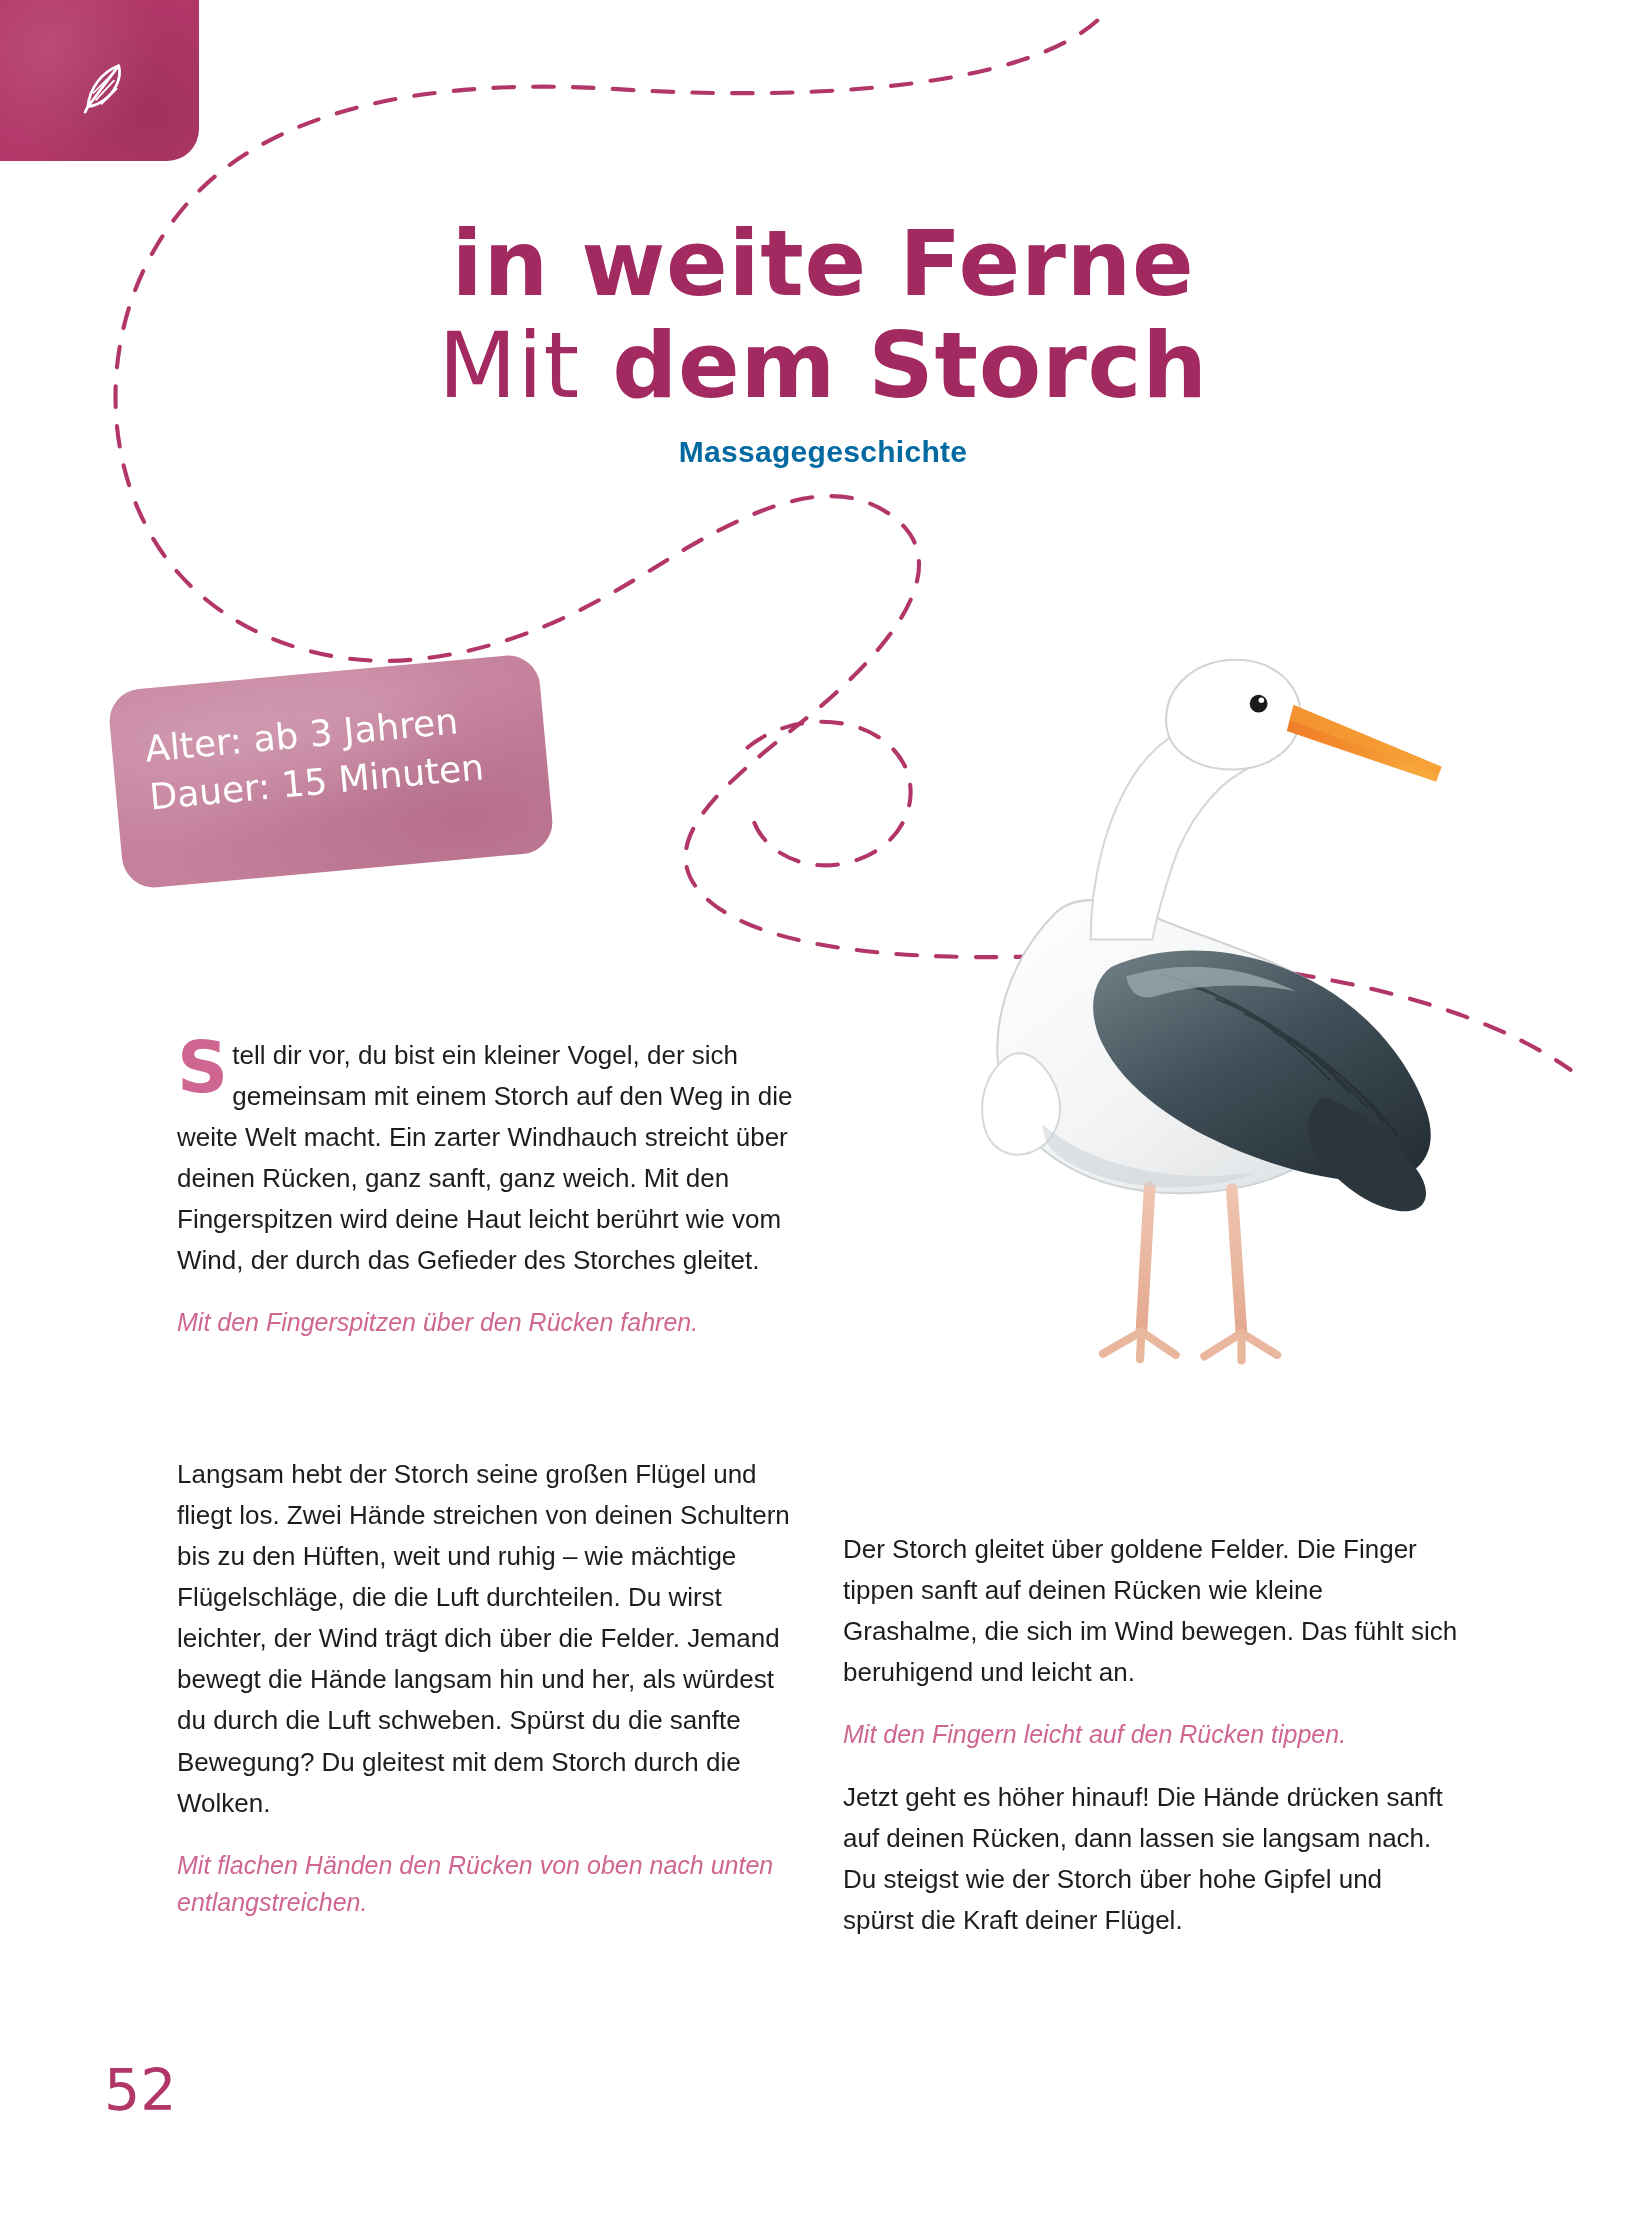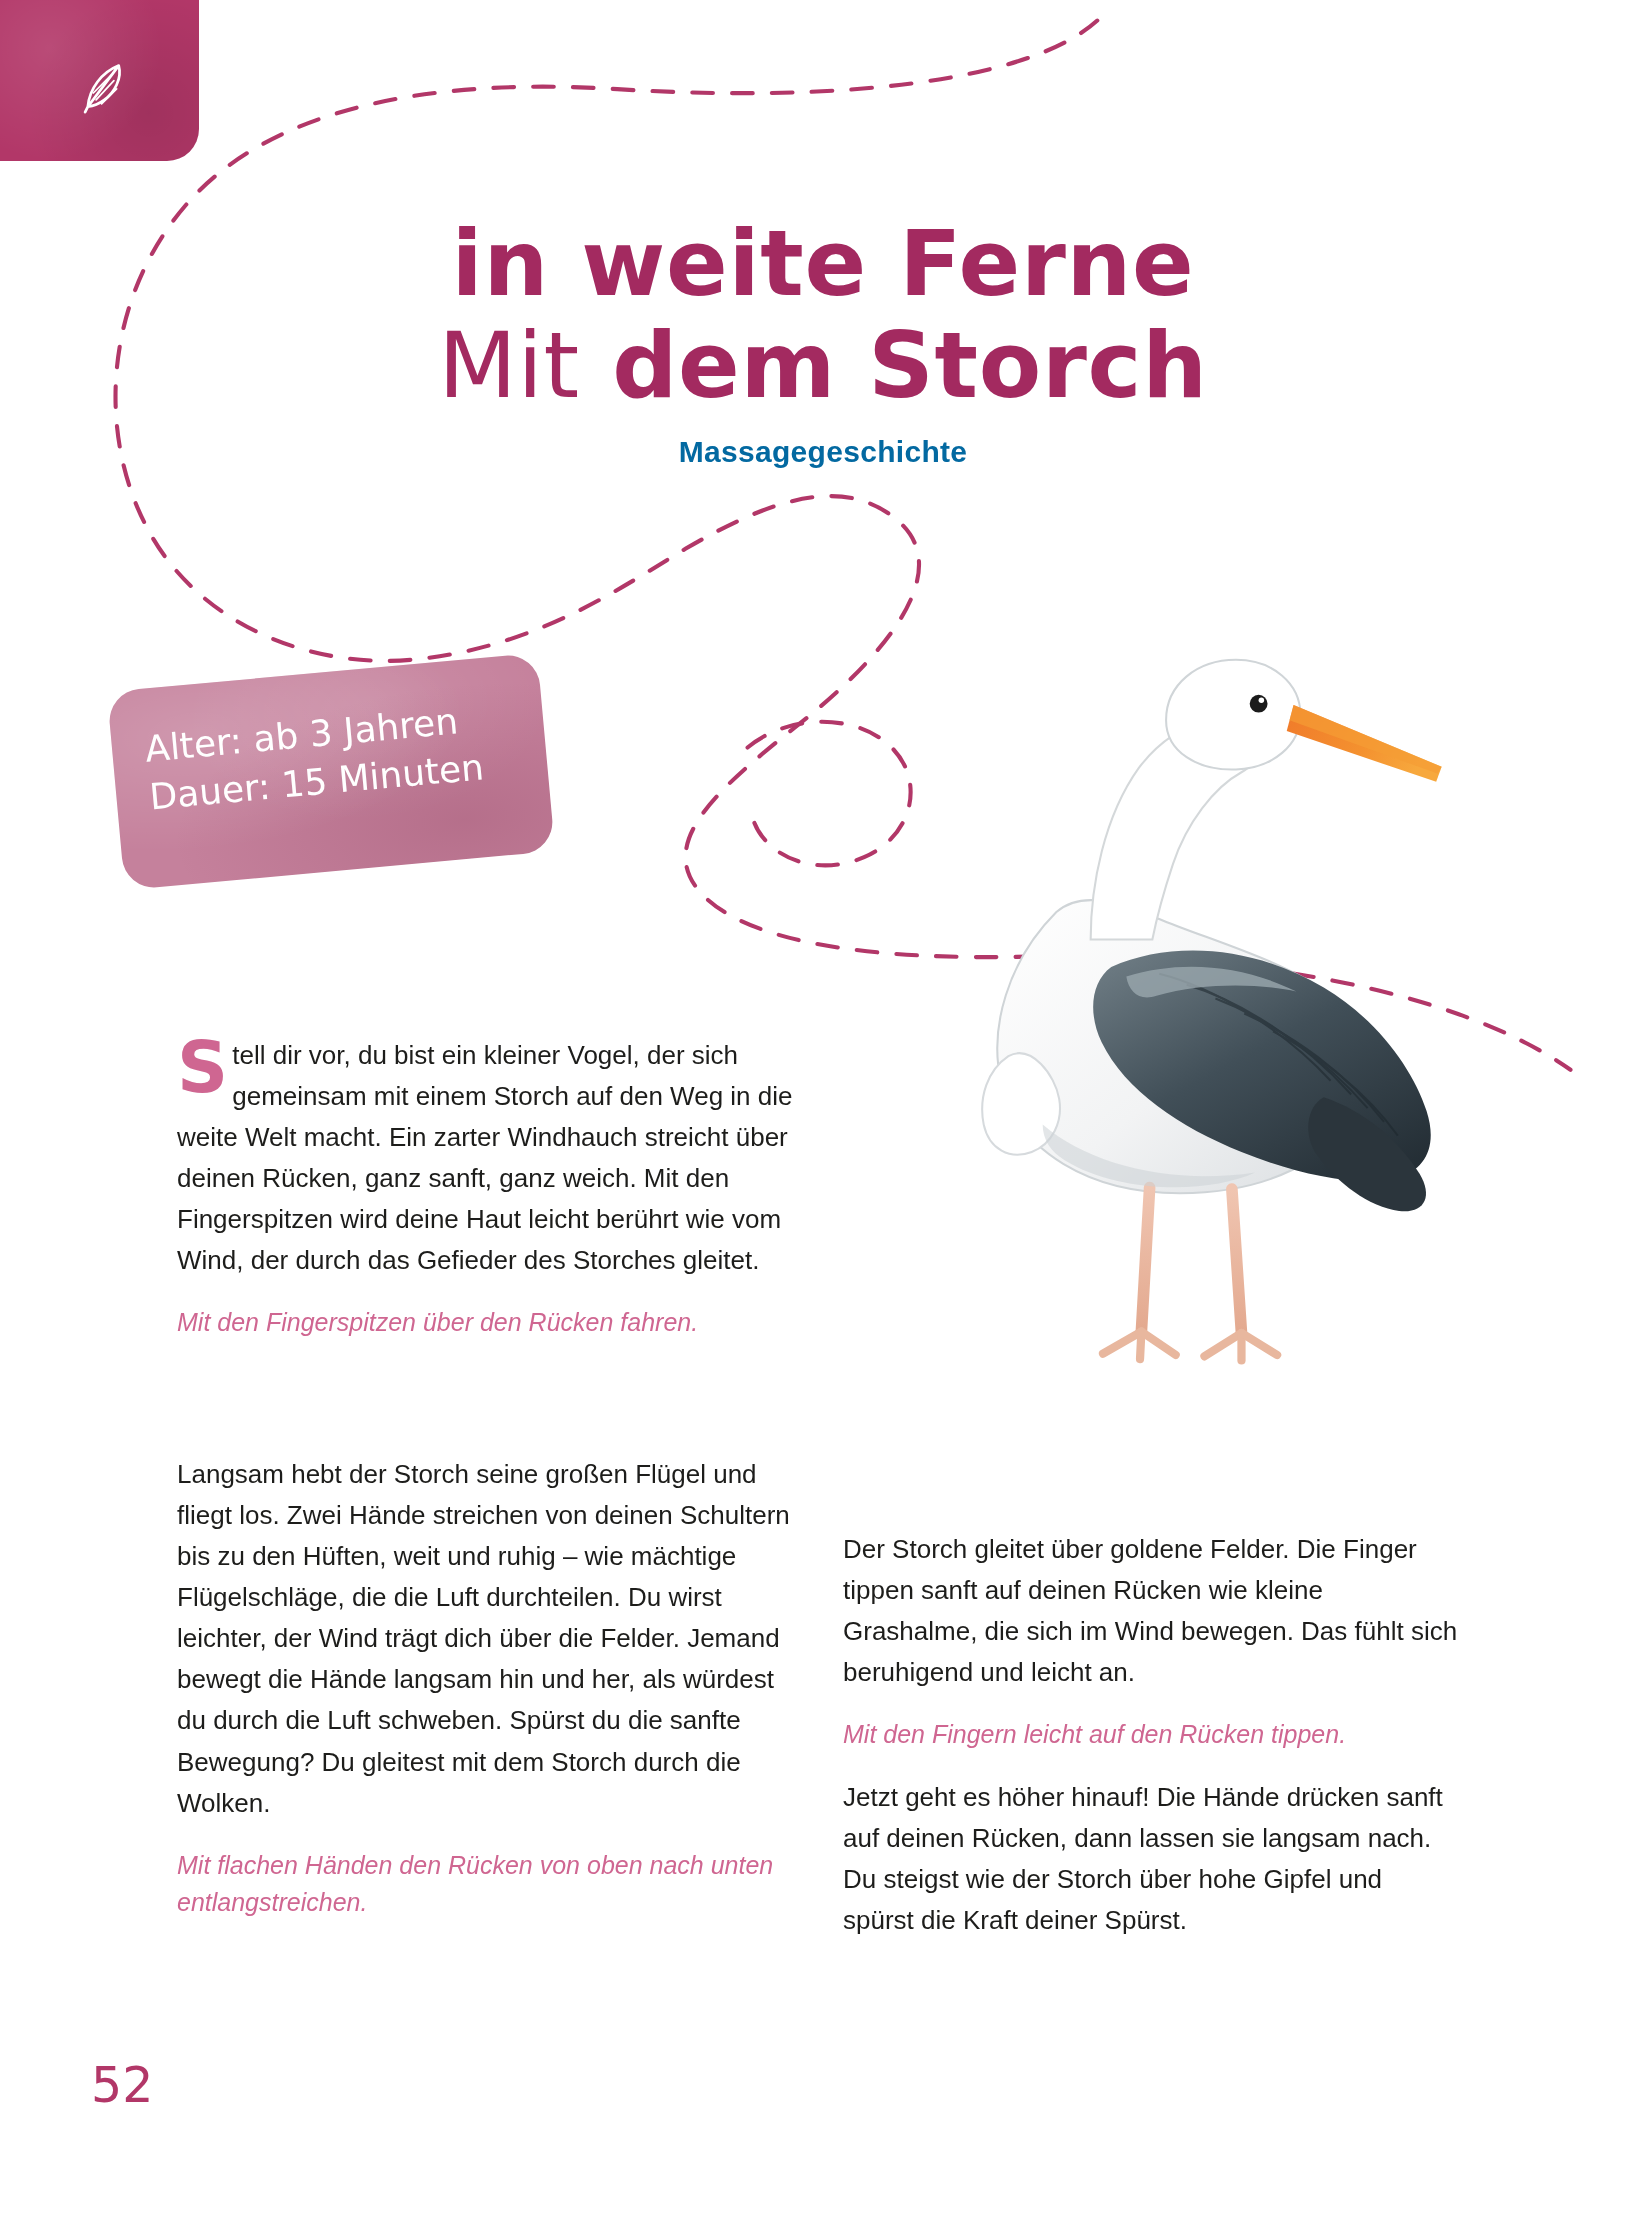--- a/index.html
+++ b/index.html
@@ -153,25 +153,25 @@
     color: #cf6691;
     font-size: 71px;
     line-height: 0.82;
     font-weight: 700;
     padding: 4.1px 4.1px 0 0;
   }
 
   
   .page-number {
     position: absolute;
-    left: 91px;
+    left: 104px;
     top: 2057px;
     font-family: "DejaVu Sans", sans-serif;
     color: #b23768;
-    font-size: 49px;
+    font-size: 57px;
     font-weight: 400;
   }
 </style>
 </head>
 <body>
 
 <div class="dashed-layer">
   <svg width="1646" height="2239" viewBox="0 0 2400 3265" fill="none" xmlns="http://www.w3.org/2000/svg">
     <path d="M1600 30 C1500 120 1220 150 900 130 C620 112 390 160 270 300 C150 440 140 640 220 780 C300 920 470 980 620 960 C790 938 900 860 1000 800 C1120 730 1230 690 1310 760 C1390 830 1300 950 1160 1060 C1040 1155 960 1230 1020 1300 C1090 1380 1290 1400 1500 1395 C1800 1388 2120 1440 2290 1560" stroke="#b23768" stroke-width="6" stroke-linecap="round" stroke-dasharray="30 28" fill="none"></path>
     <path d="M1090 1090 C1150 1040 1250 1040 1300 1090 C1350 1140 1330 1220 1260 1250 C1190 1280 1120 1250 1100 1200" stroke="#b23768" stroke-width="6" stroke-linecap="round" stroke-dasharray="30 28" fill="none"></path>
@@ -272,17 +272,17 @@
 </div>
 
 <div class="text-col col-left">
   <p class="para">Langsam hebt der Storch seine großen Flügel und fliegt los. Zwei Hände streichen von deinen Schultern bis zu den Hüften, weit und ruhig – wie mächtige Flügelschläge, die die Luft durchteilen. Du wirst leichter, der Wind trägt dich über die Felder. Jemand bewegt die Hände langsam hin und her, als würdest du durch die Luft schweben. Spürst du die sanfte Bewegung? Du gleitest mit dem Storch durch die Wolken.</p>
   <p class="instruction">Mit flachen Händen den Rücken von oben nach unten entlangstreichen.</p>
 </div>
 
 <div class="text-col col-right">
   <p class="para">Der Storch gleitet über goldene Felder. Die Finger tippen sanft auf deinen Rücken wie kleine Grashalme, die sich im Wind bewegen. Das fühlt sich beruhigend und leicht an.</p>
   <p class="instruction">Mit den Fingern leicht auf den Rücken tippen.</p>
-  <p class="para">Jetzt geht es höher hinauf! Die Hände drücken sanft auf deinen Rücken, dann lassen sie langsam nach. Du steigst wie der Storch über hohe Gipfel und spürst die Kraft deiner Spürst.</p>
+  <p class="para">Jetzt geht es höher hinauf! Die Hände drücken sanft auf deinen Rücken, dann lassen sie langsam nach. Du steigst wie der Storch über hohe Gipfel und spürst die Kraft deiner Flügel.</p>
 </div>
 
 <div class="page-number">52</div>
 
 
 </body></html>

